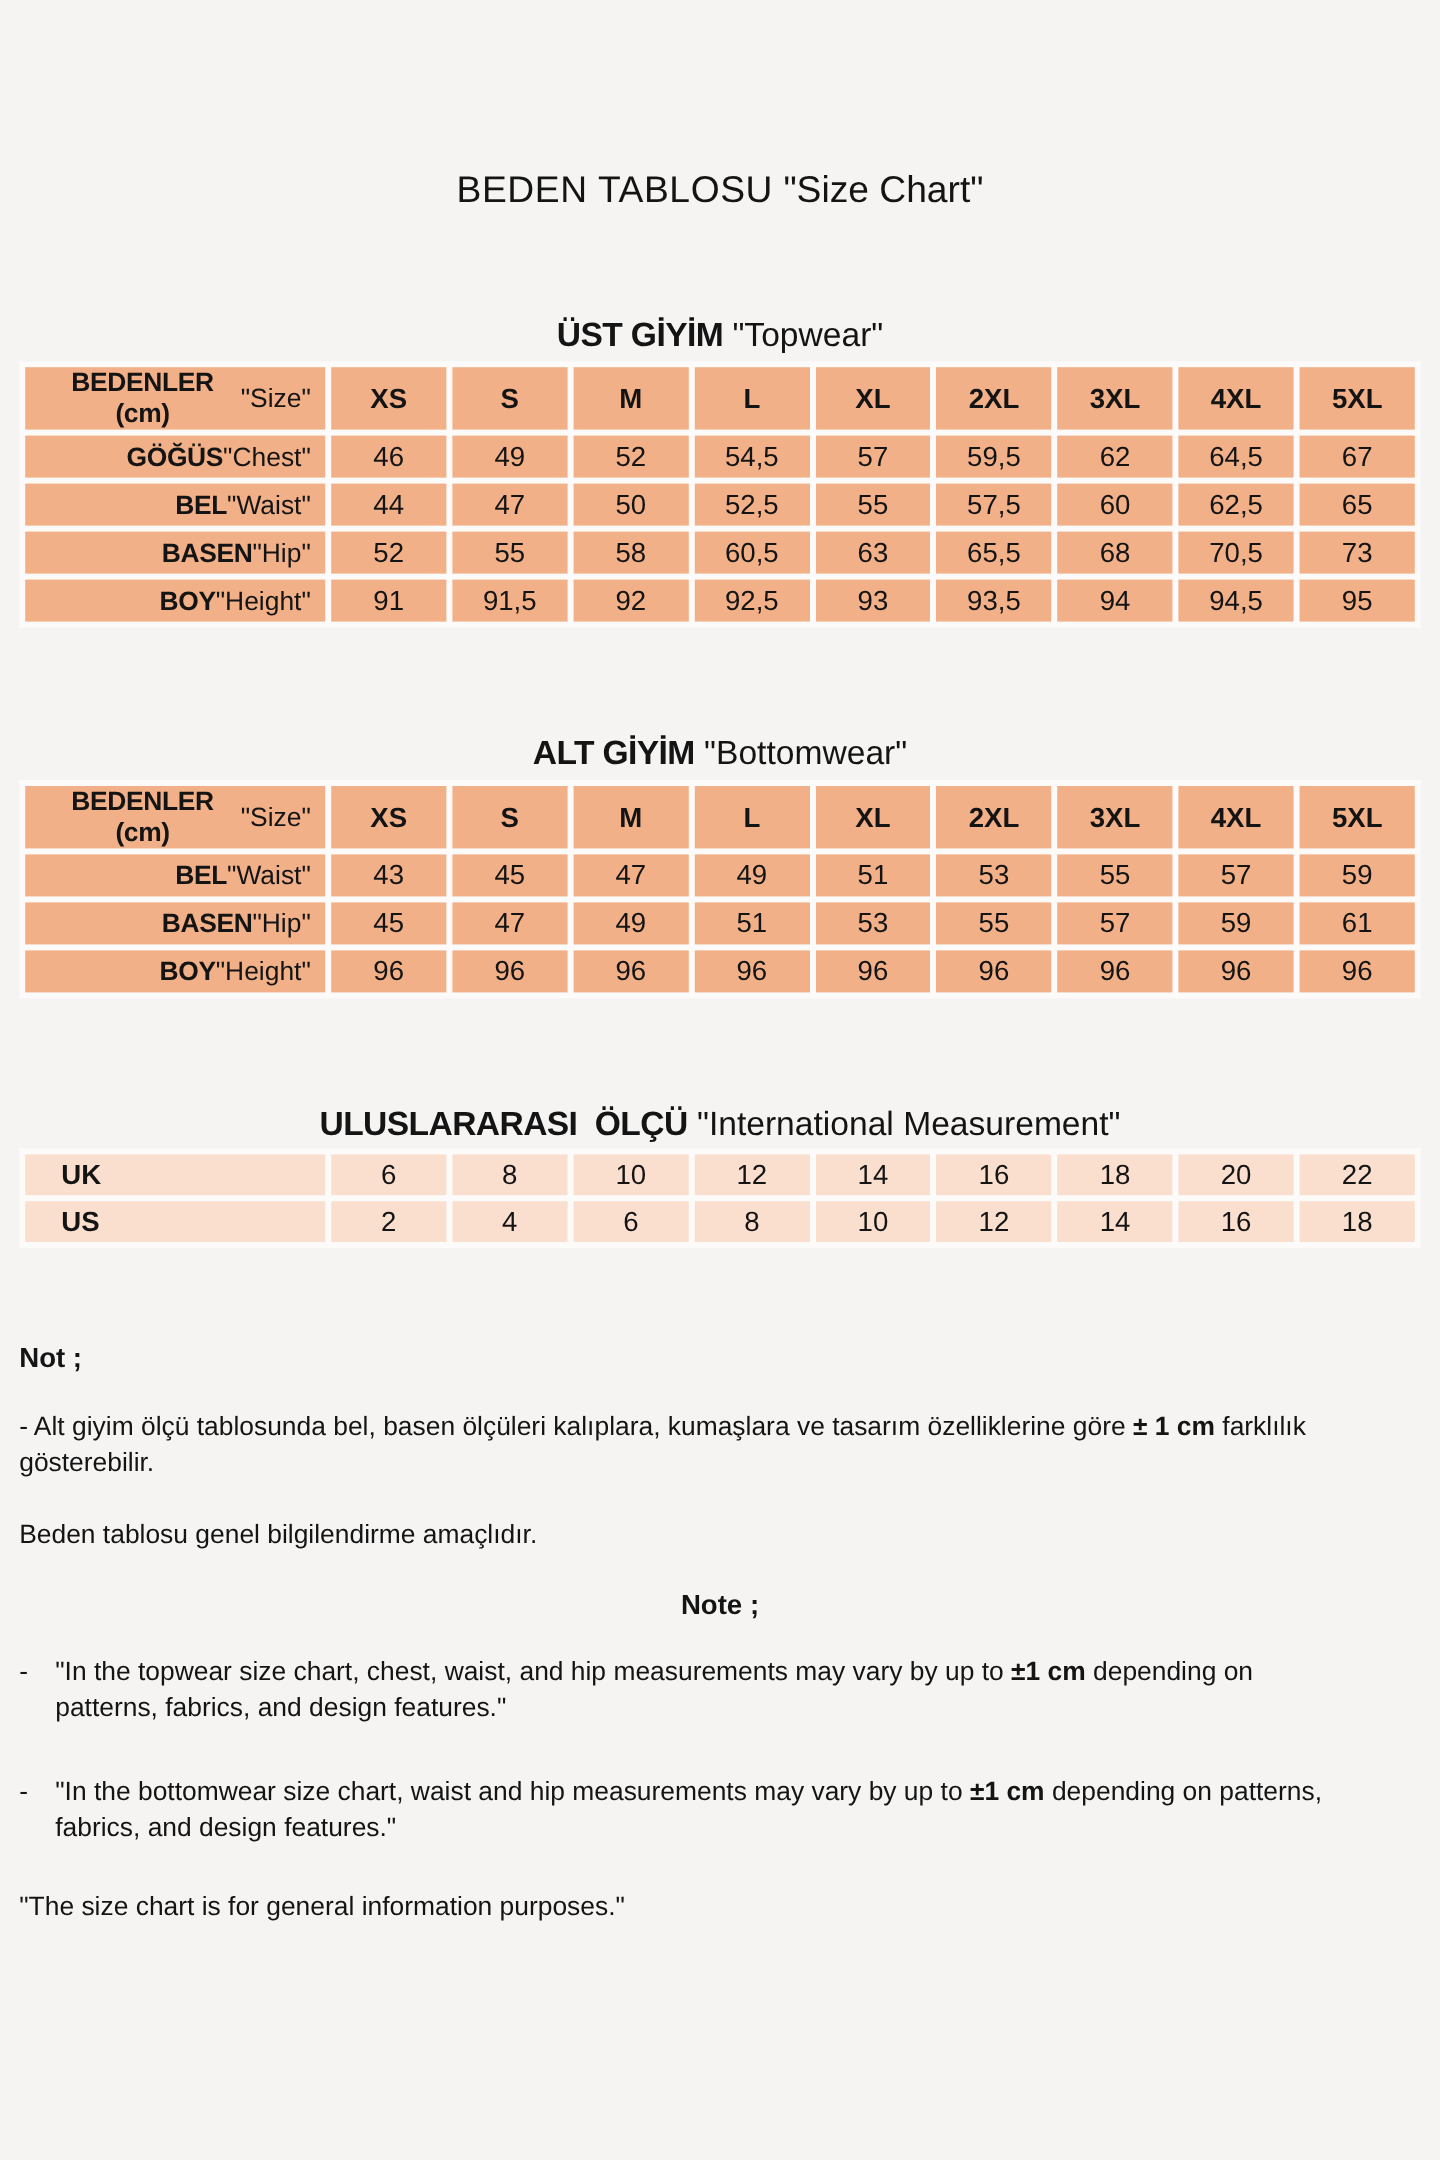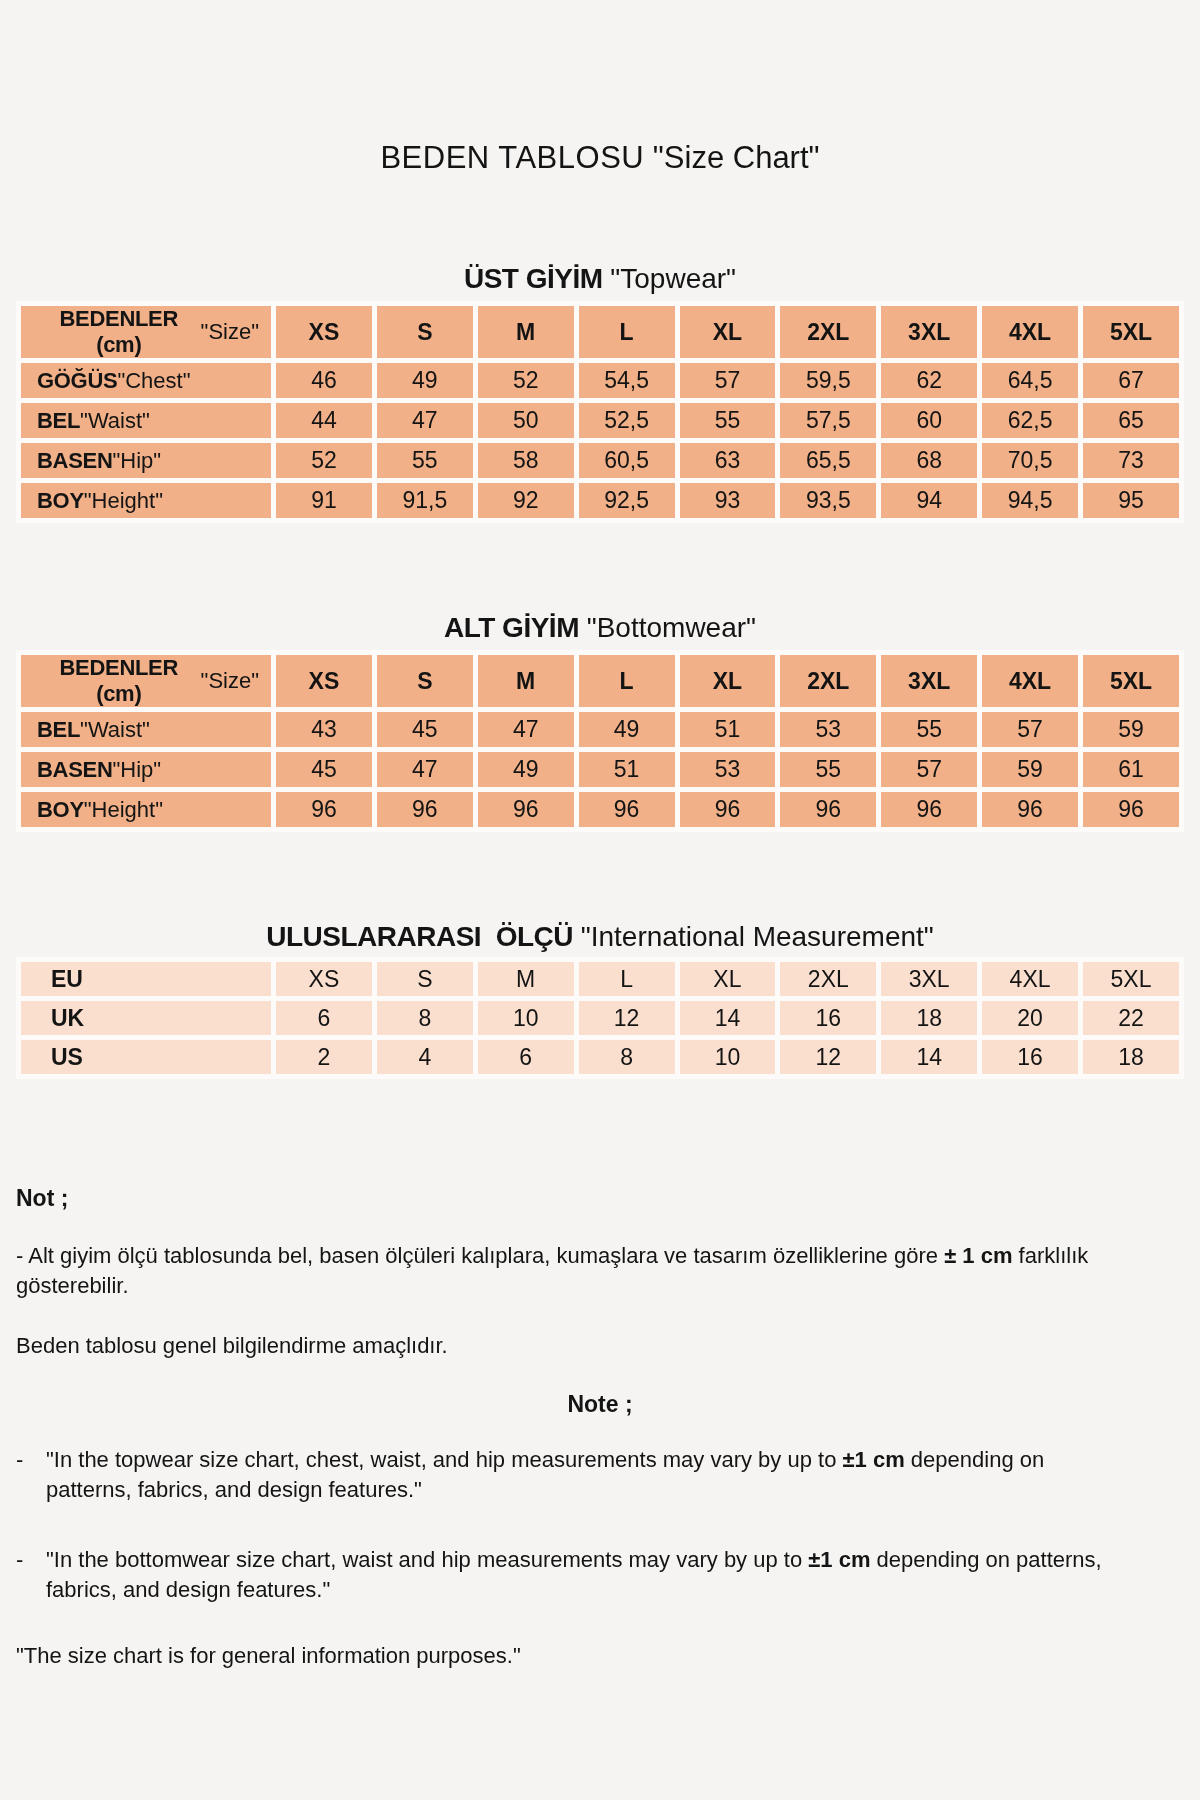--- a/index.html
+++ b/index.html
@@ -64,28 +64,28 @@
     background:var(--cell-light);
     height:34px;
     text-align:center;
     font-size:23px;
     padding:0;
     vertical-align:middle;
   }
   td.size-head{font-weight:bold;font-size:24px;}
   td.label-cell{padding:0 12px 0 16px !important;}
   .lbl-wrap{
-    display:flex;justify-content:flex-start;align-items:center;width:100%;
+    display:flex;justify-content:flex-end;align-items:center;width:100%;
     font-size:22px;
   }
   .lbl-wrap .tr{font-weight:bold;letter-spacing:-.3px;}
   .lbl-wrap .en{font-weight:normal;}
   td.intl-label{text-align:left !important;font-weight:bold;padding-left:30px !important;font-size:22px;}
 
-  .notes{margin-top:104px;font-size:22px;line-height:30px;}
+  .notes{margin-top:76px;font-size:22px;line-height:30px;}
   .note-heading{font-weight:bold;font-size:23px;}
   .b-inline{font-weight:bold;}
   .tr-note{margin-top:24px;max-width:1168px;}
   .tr-note-2{margin-top:28px;}
   .tr-footer{margin-top:30px;}
   .en-heading{margin-top:28px;text-align:center;}
   .bullet{display:flex;margin-top:26px;max-width:1100px;}
   .bullet .marker{width:30px;flex:0 0 30px;}
   .bullet .btxt{flex:1;}
   .bullet-2{margin-top:40px;}
@@ -299,32 +299,20 @@
         <col>
         <col>
         <col>
         <col>
         <col>
         <col>
         <col>
       </colgroup>
       <tbody>
         <tr>
-          <td class="intl-label">EU</td>
-          <td class="val">XS</td>
-          <td class="val">S</td>
-          <td class="val">M</td>
-          <td class="val">L</td>
-          <td class="val">XL</td>
-          <td class="val">2XL</td>
-          <td class="val">3XL</td>
-          <td class="val">4XL</td>
-          <td class="val">5XL</td>
-        </tr>
-        <tr>
           <td class="intl-label">UK</td>
           <td class="val">6</td>
           <td class="val">8</td>
           <td class="val">10</td>
           <td class="val">12</td>
           <td class="val">14</td>
           <td class="val">16</td>
           <td class="val">18</td>
           <td class="val">20</td>
           <td class="val">22</td>

